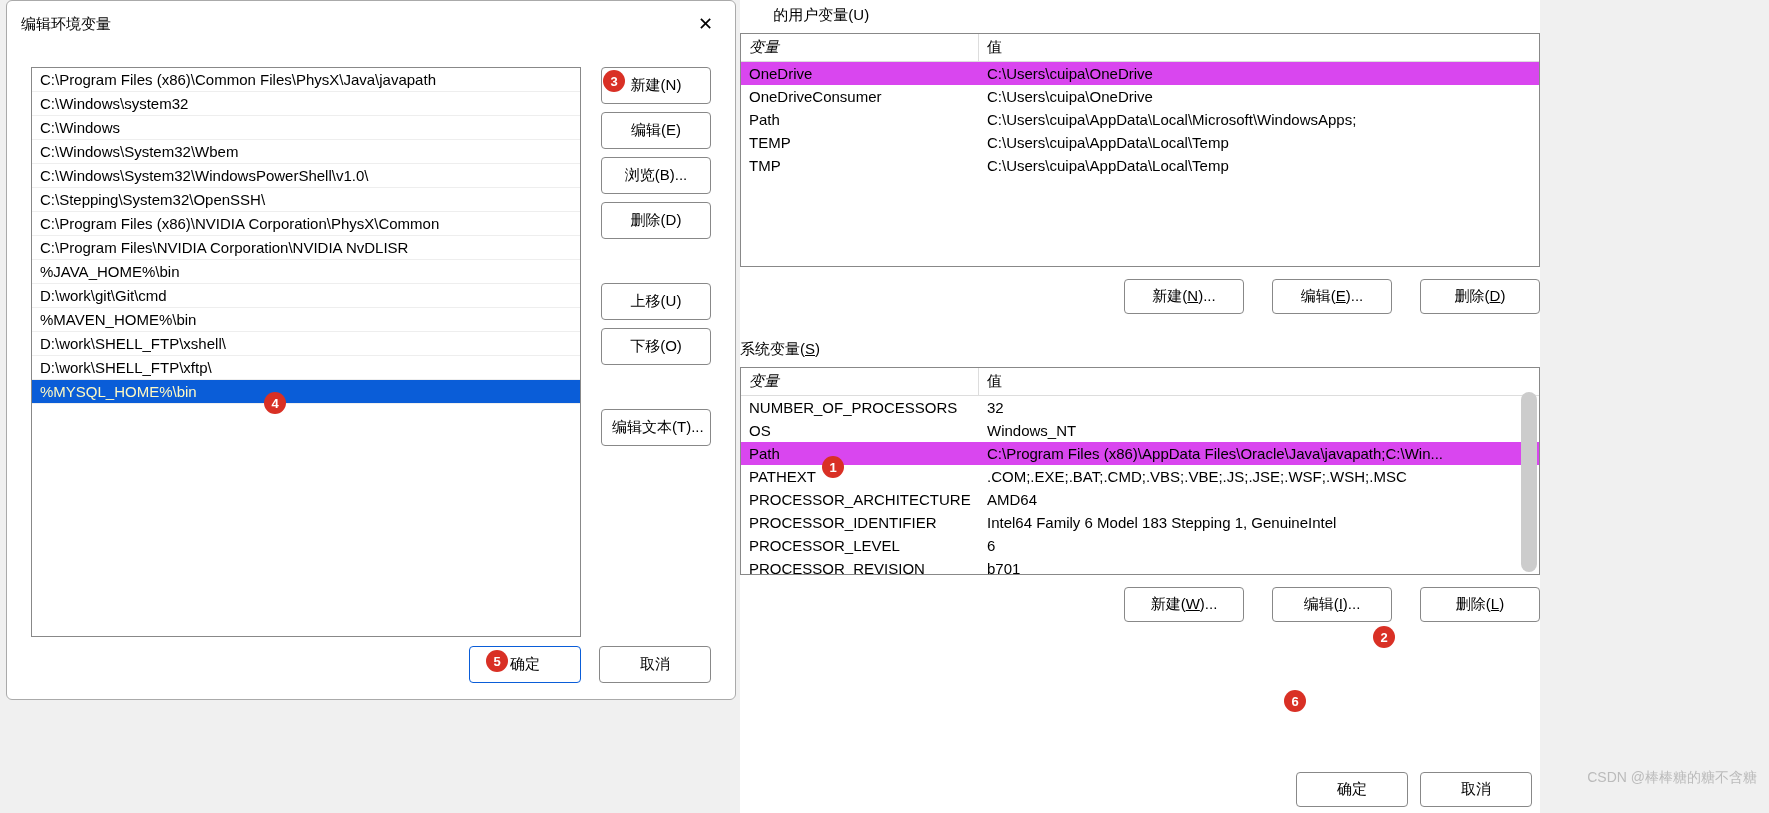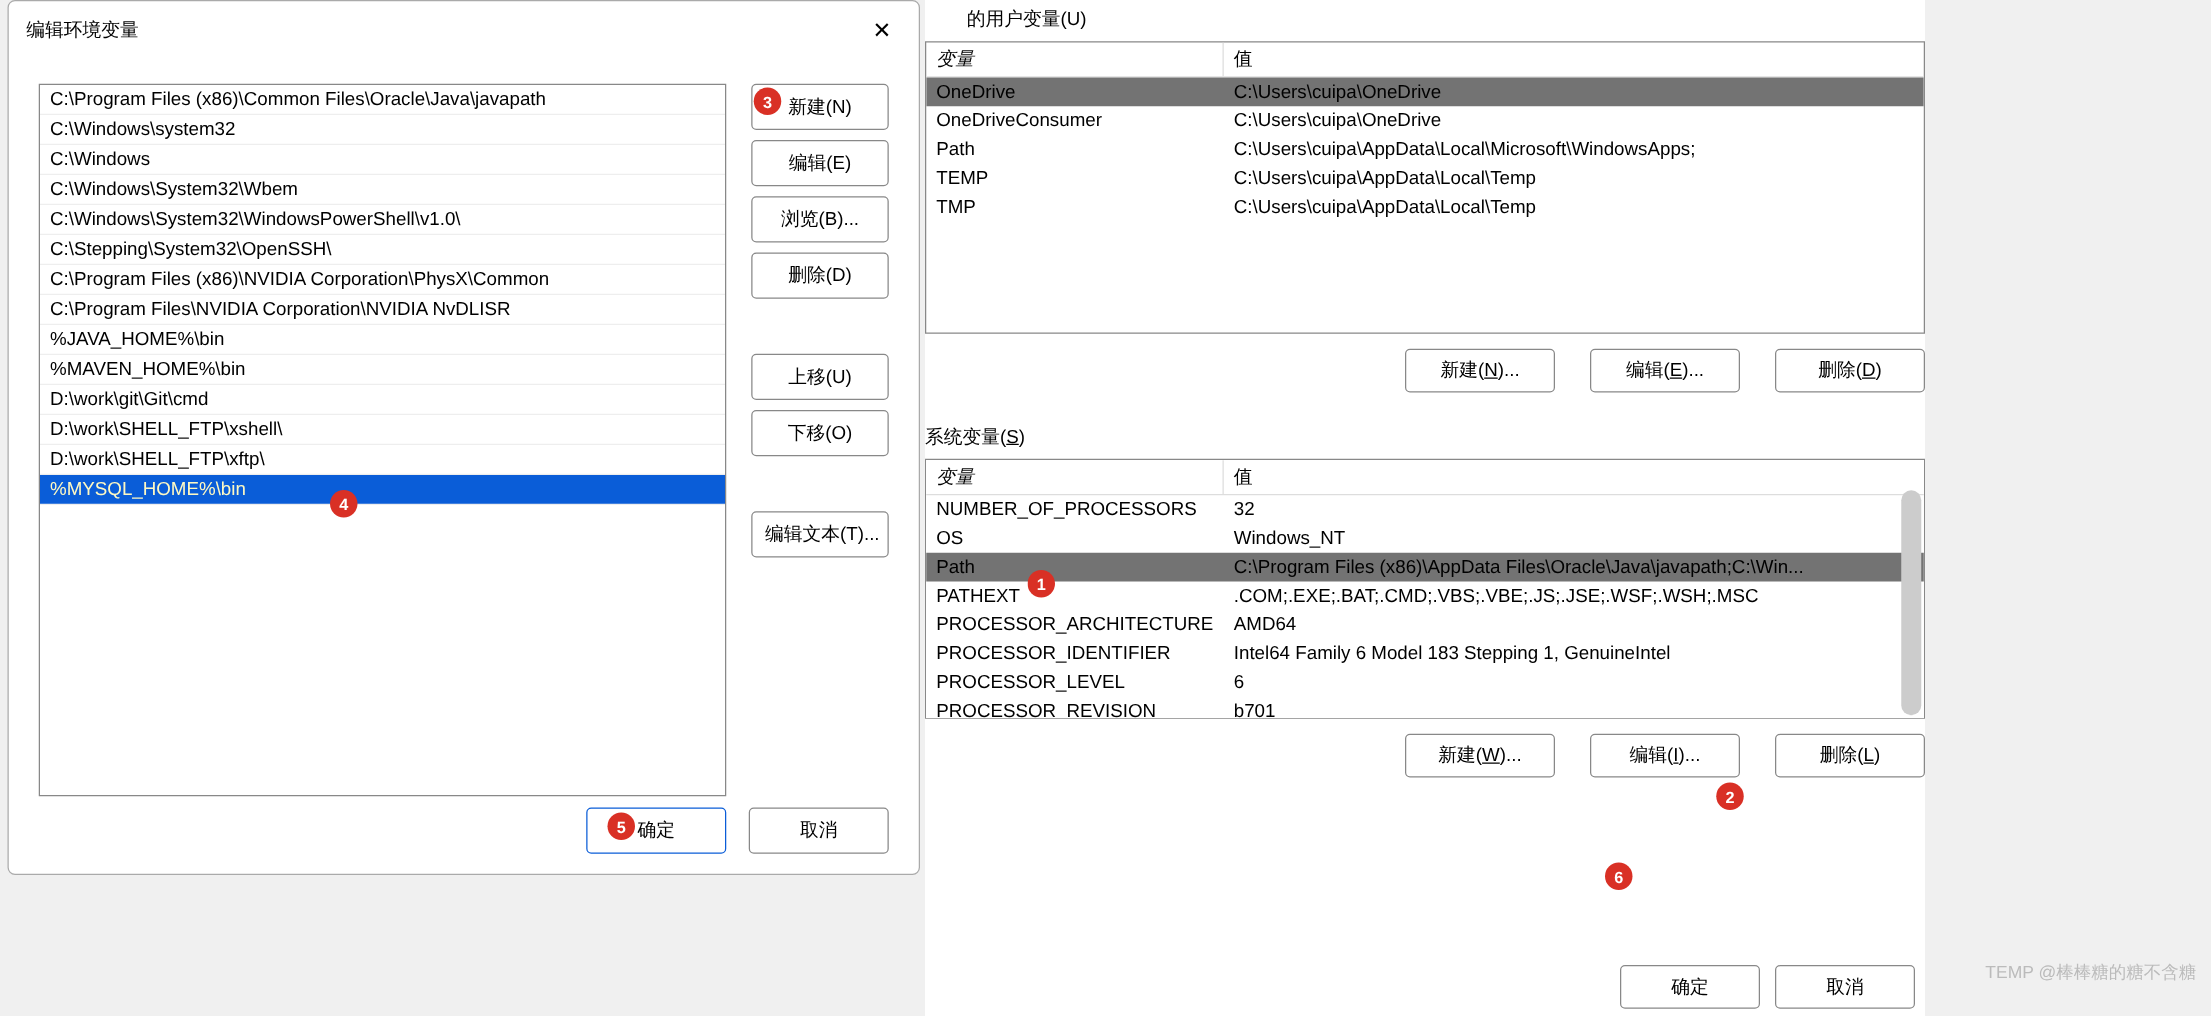--- a/index.html
+++ b/index.html
@@ -53,21 +53,21 @@
       overflow-y: auto; margin-bottom: 12px;
     }
     .var-header {
       display: flex; border-bottom: 1px solid #ddd; font-size: 15px;
     }
     .var-header .col-name { width: 238px; padding: 4px 8px; border-right: 1px solid #ddd; font-style: italic; }
     .var-header .col-value { flex: 1; padding: 4px 8px; }
     .var-row { display: flex; font-size: 15px; cursor: default; }
     .var-row .col-name { width: 238px; padding: 3px 8px; white-space: nowrap; overflow: hidden; }
     .var-row .col-value { flex: 1; padding: 3px 8px; white-space: nowrap; overflow: hidden; text-overflow: ellipsis; }
-    .var-row.selected { background: #737373; justify-content: center; }
+    .var-row.selected { background: #d946ef; justify-content: center; }
     
     .var-table.sys { height: 208px; position: relative; }
     .var-table.sys::after {
       content: ""; position: absolute; right: 2px; top: 24px; bottom: 2px; width: 16px;
       background: #ccc; border-radius: 8px;
     }
     
     .btn-row-right {
       display: flex; gap: 28px; justify-content: flex-end; margin-bottom: 20px;
     }
@@ -95,31 +95,31 @@
 </head>
 <body>
 
 <div class="dialog-left">
   <div class="dialog-title-bar">
     <span class="dialog-title">编辑环境变量</span>
     <span class="close-x">✕</span>
   </div>
   <div class="dialog-body-left">
     <div class="path-list" id="path-list">
-        <div class="path-item">C:\Program Files (x86)\Common Files\Oracle\Java\javapath</div>
+        <div class="path-item">C:\Program Files (x86)\Common Files\PhysX\Java\javapath</div>
         <div class="path-item">C:\Windows\system32</div>
         <div class="path-item">C:\Windows</div>
         <div class="path-item">C:\Windows\System32\Wbem</div>
         <div class="path-item">C:\Windows\System32\WindowsPowerShell\v1.0\</div>
         <div class="path-item">C:\Stepping\System32\OpenSSH\</div>
         <div class="path-item">C:\Program Files (x86)\NVIDIA Corporation\PhysX\Common</div>
         <div class="path-item">C:\Program Files\NVIDIA Corporation\NVIDIA NvDLISR</div>
         <div class="path-item">%JAVA_HOME%\bin</div>
+        <div class="path-item">D:\work\git\Git\cmd</div>
         <div class="path-item">%MAVEN_HOME%\bin</div>
-        <div class="path-item">D:\work\git\Git\cmd</div>
         <div class="path-item">D:\work\SHELL_FTP\xshell\</div>
         <div class="path-item">D:\work\SHELL_FTP\xftp\</div>
         <div class="path-item selected">%MYSQL_HOME%\bin</div>
       </div>
     <div class="btn-col-left">
       <button class="win-btn" id="btn-new-left">新建(N)</button>
       <button class="win-btn">编辑(E)</button>
       <button class="win-btn">浏览(B)...</button>
       <button class="win-btn">删除(D)</button>
       <div class="spacer"></div>
@@ -228,13 +228,13 @@
   </div>
 </div>
 
 <div class="anno" style="left:822px; top:456px;">1</div>
 <div class="anno" style="left:1373px; top:626px;">2</div>
 <div class="anno" style="left:603px; top:70px;">3</div>
 <div class="anno" style="left:264px; top:392px;">4</div>
 <div class="anno" style="left:486px; top:650px;">5</div>
 <div class="anno" style="left:1284px; top:690px;">6</div>
 
-<div class="watermark">TEMP @棒棒糖的糖不含糖</div>
+<div class="watermark">CSDN @棒棒糖的糖不含糖</div>
 
 </body></html>

